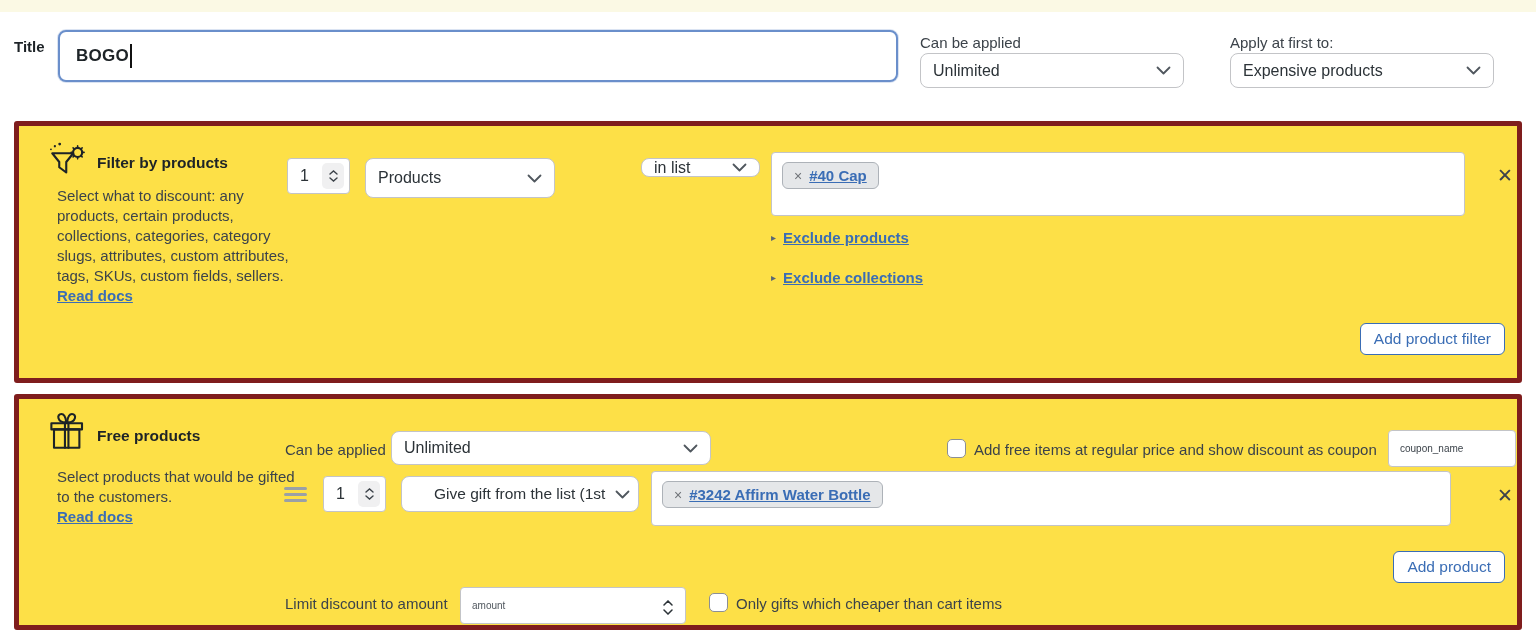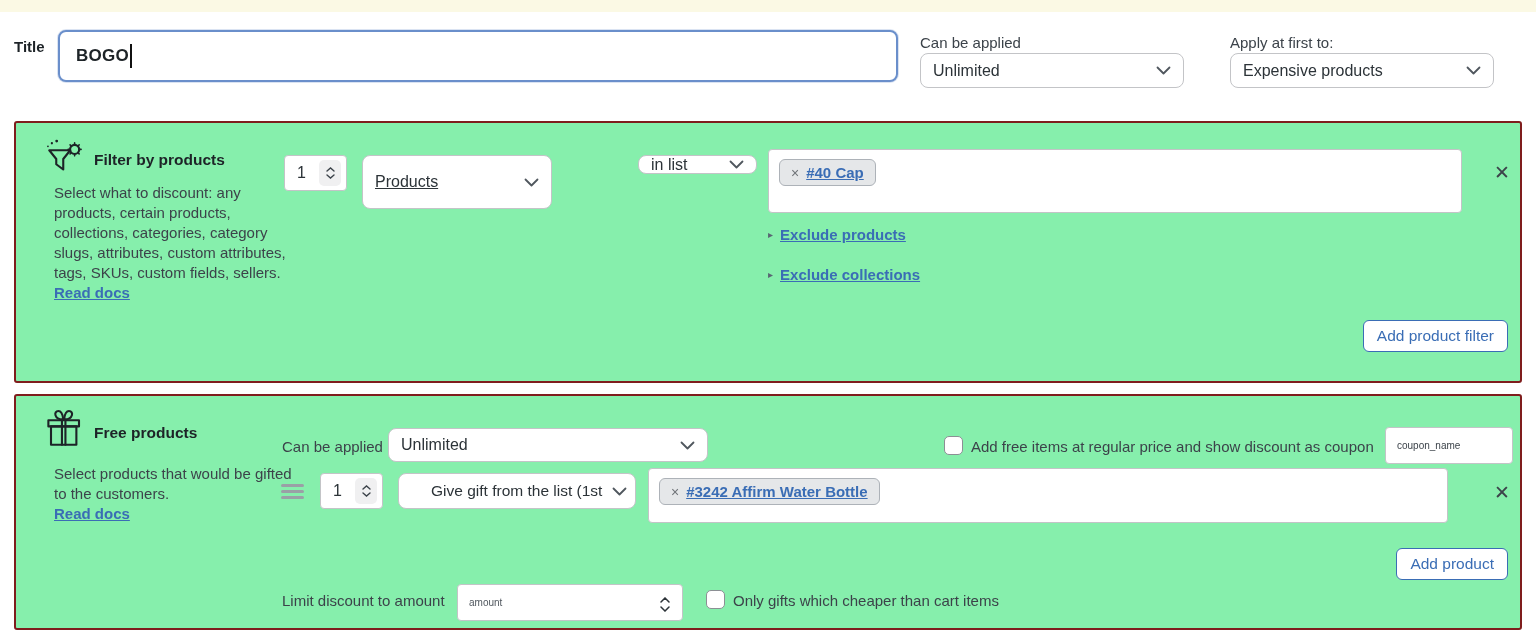--- a/index.html
+++ b/index.html
@@ -19,21 +19,21 @@
 
   
   .select { position:absolute; background:#fff; border:1px solid #c3c4c7; border-radius:8px;
     display:flex; align-items:center; padding:0 12px; font-size:16px; color:#2c3338; cursor:pointer; }
   .select .sel-text { flex:1; white-space:nowrap; overflow:hidden; }
   .chev { flex:none; margin-left:8px; }
 
   .field-label-top { position:absolute; font-size:15px; color:#3c434a; }
 
   
-  .panel { position:absolute; left:14px; width:1508px; background:#86efac; border:2px solid #7f1d1d; border-radius:3px; }
+  .panel { position:absolute; left:14px; width:1508px; background:#fde047; border:5px solid #7f1d1d; border-radius:3px; }
   .panel1 { top:121px; height:262px; }
   .panel2 { top:394px; height:236px; }
 
   .panel-icon { position:absolute; left:28px; top:15px; width:42px; height:42px; }
   .panel2 .panel-icon { top:12px; }
   .panel-title { position:absolute; left:78px; top:28px; font-size:15.5px; font-weight:bold; color:#1d2327; }
   .panel-desc { position:absolute; left:38px; width:240px; font-size:15px; line-height:20px; color:#3c434a; }
   .panel1 .panel-desc { top:60px; }
   .panel2 .panel-desc { top:68px; }
   a.docs, a.blue-link { color:#3a6db5; font-weight:bold; text-decoration:underline; font-size:15px; cursor:pointer; }
@@ -122,21 +122,21 @@
       <span class="spin-pill">
         <svg width="9" height="5" viewBox="0 0 9 5">
             <polyline points="1,4 4.5,1 8,4" fill="none" stroke="#3c434a" stroke-width="1.4" stroke-linecap="round"></polyline>
           </svg>
         <svg width="9" height="5" viewBox="0 0 9 5">
             <polyline points="1,1 4.5,4 8,1" fill="none" stroke="#3c434a" stroke-width="1.4" stroke-linecap="round"></polyline>
           </svg>
       </span>
     </div>
 
-    <div class="select" style="left:346px; top:32px; width:190px; height:54px;text-decoration:underline;">
+    <div class="select" style="left:346px; top:32px; width:190px; height:40px;">
       <span class="sel-text">Products</span>
       <svg class="chev" width="15" height="9" viewBox="0 0 15 9">
           <polyline points="1.5,1.5 7.5,7.5 13.5,1.5" fill="none" stroke="#50575e" stroke-width="1.8" stroke-linecap="round" stroke-linejoin="round"></polyline>
         </svg>
     </div>
 
     <div class="select" style="left:622px; top:32px; width:119px; height:19px;">
       <span class="sel-text">in list</span>
       <svg class="chev" width="15" height="9" viewBox="0 0 15 9">
           <polyline points="1.5,1.5 7.5,7.5 13.5,1.5" fill="none" stroke="#50575e" stroke-width="1.8" stroke-linecap="round" stroke-linejoin="round"></polyline>

